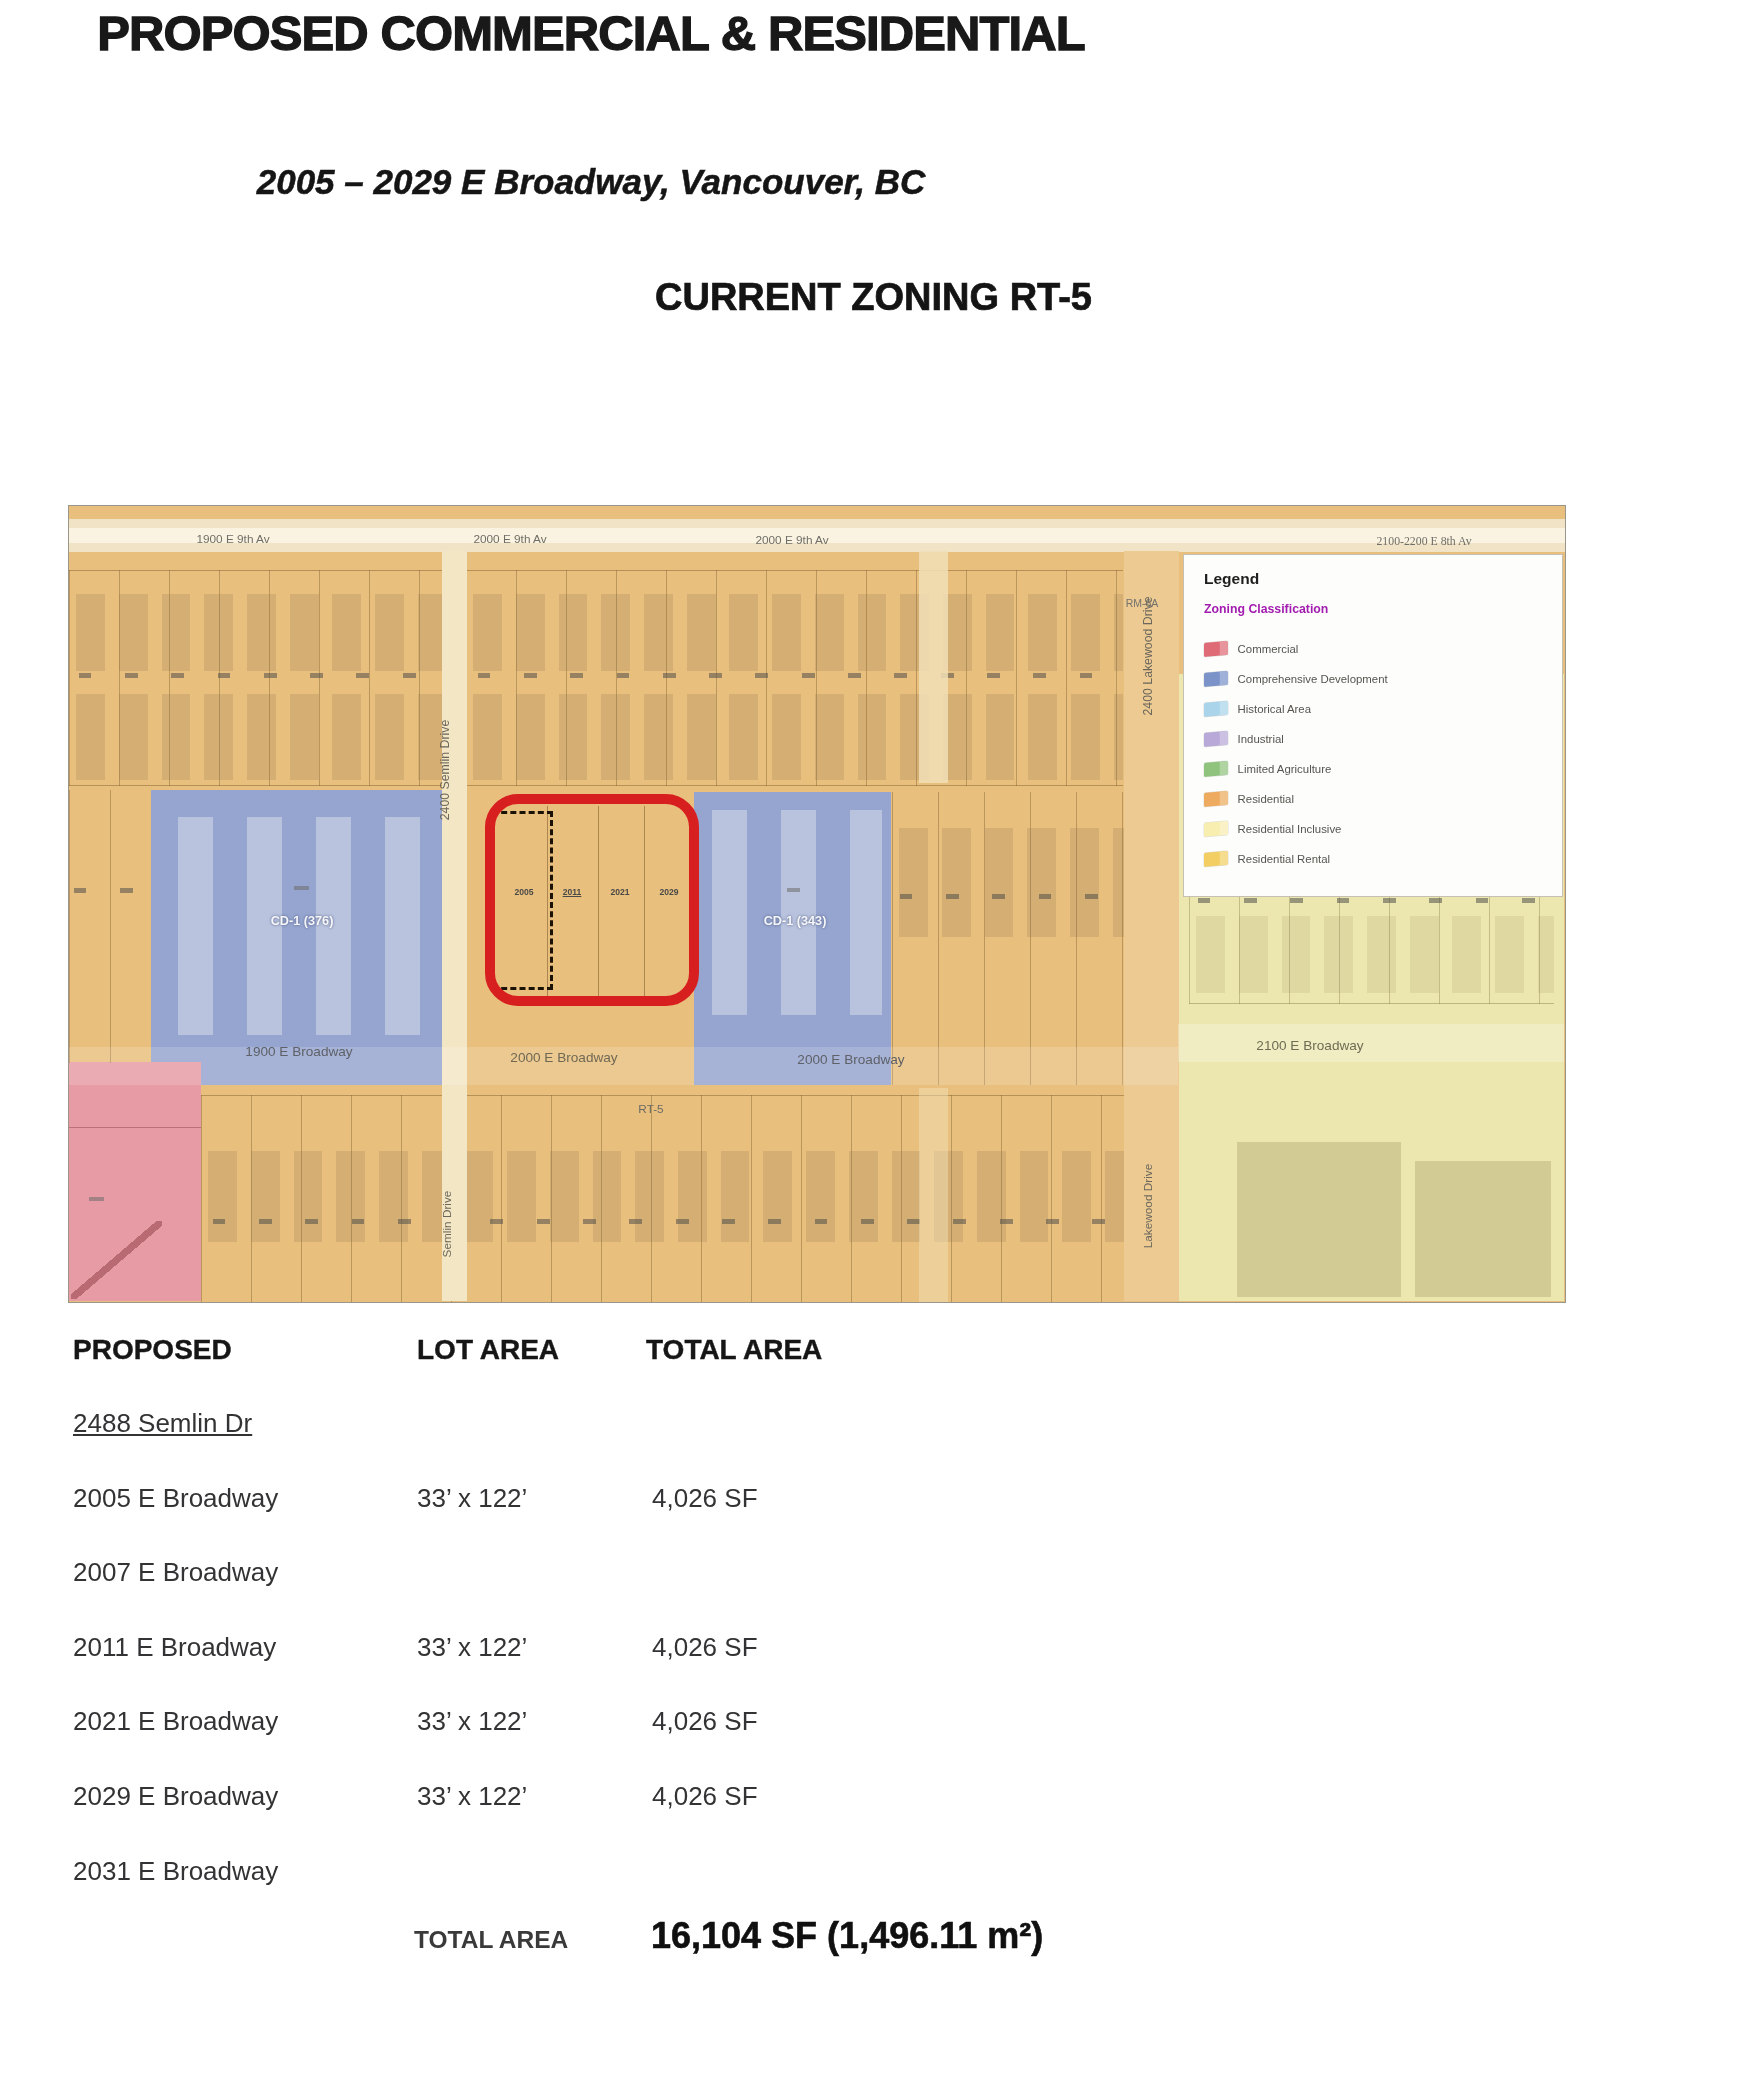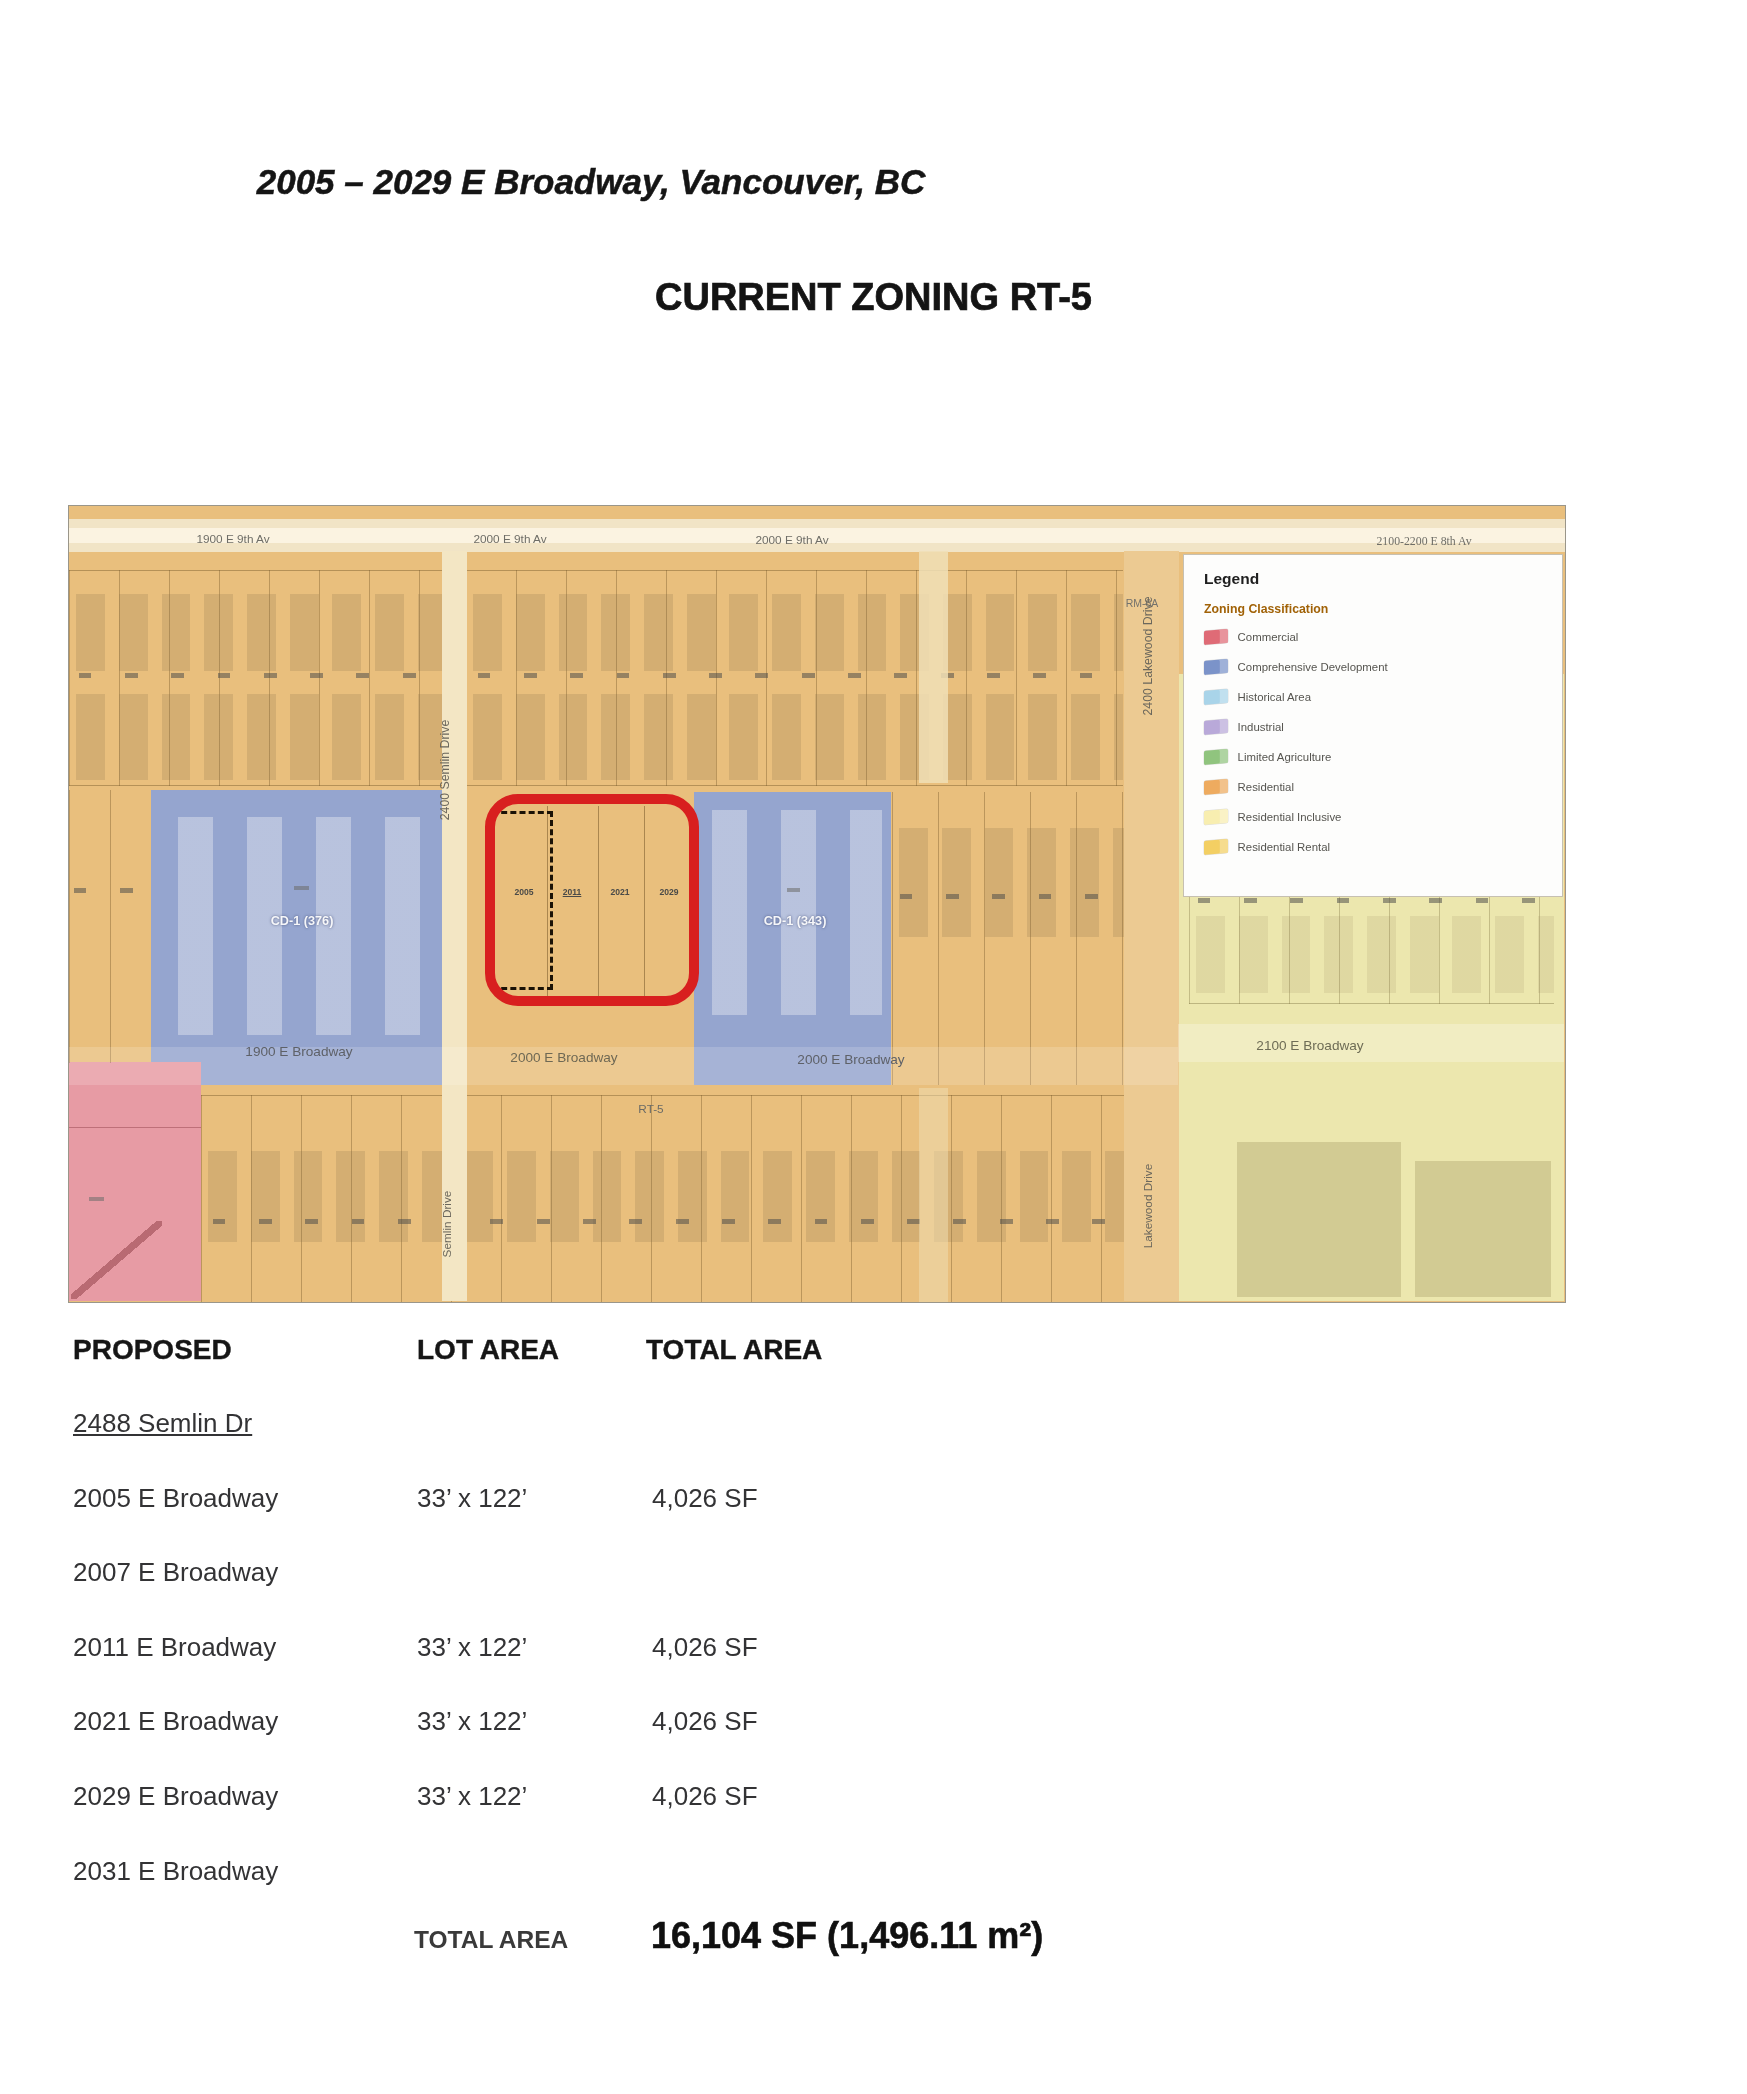--- a/index.html
+++ b/index.html
@@ -40,38 +40,39 @@
   .lotline{position:absolute;width:1.4px;background:rgba(118,88,42,.55);}
   .subject-num{position:absolute;transform:translate(-50%,-50%);font-size:8.6px;
     font-weight:700;color:#4a4a48;}
   .red-rect{position:absolute;border-style:solid;border-width:10px;border-radius:33px;}
   .dash-rect{position:absolute;border:3.6px dashed #1b1206;}
   .street-overlay{position:absolute;background:rgba(255,255,255,.16);}
   
   .legend{position:absolute;left:1114px;top:48px;width:380px;height:343px;background:#fdfdfc;
     border:0.9px solid #c6c0b2;box-sizing:border-box;padding:14.5px 0 0 20px;}
   .legend-title{font-size:15.5px;font-weight:700;color:#1f1f1f;margin-bottom:14.5px;}
-  .legend-sub{font-size:12.3px;font-weight:700;color:#a16207;margin-bottom:6px;}
+  .legend-sub{font-size:12.3px;font-weight:700;color:#a21caf;margin-bottom:18px;}
   .legend-item{display:flex;align-items:center;height:30px;}
   .sw{width:23.6px;height:13.6px;border-radius:1.8px;transform:skewY(-5deg);margin-right:10px;flex:none;
     box-shadow:inset -8.2px 0 0 rgba(255,255,255,.28),0 0 0 0.5px rgba(0,0,0,.12);}
   .legend-item span{font-size:11.4px;color:#55544f;}
   
   .cell{position:absolute;white-space:nowrap;font-size:26px;color:#333335;}
   .th{font-size:28px;font-weight:700;color:#161616;-webkit-text-stroke:0.4px #161616;}
   .total-label{position:absolute;white-space:nowrap;font-size:24.5px;font-weight:600;color:#3a3a3a;}
   .total-value{position:absolute;white-space:nowrap;font-size:36px;font-weight:700;color:#101010;
     -webkit-text-stroke:0.6px #101010;}
 </style>
 </head>
 <body>
 
 <div class="page">
 
   <div class="title-block">
+    <div class="title-line">PROPOSED COMMERCIAL &amp; RESIDENTIAL</div>
   </div>
   <div class="subtitle">2005 – 2029 E Broadway, Vancouver, BC</div>
   <div class="section-heading">CURRENT ZONING RT-5</div>
 
   <div class="map" style="background-color: rgb(233, 191, 125);">
 
     <div class="zone" style="left:0;top:12.7px;width:1496px;height:33px;background:linear-gradient(#f1e4c6 0 28%,#fbf3e1 28% 72%,#f1e4c6 72%);"></div>
     <div class="zone" style="left: 1109px; top: 168px; width: 386px; height: 627px; background-color: rgb(236, 231, 174);"></div>
     <div class="zone" style="left: 82px; top: 284px; width: 293px; height: 295px; background-color: rgb(149, 165, 207);">
       <div class="btex" style="left:18px;top:27px;width:256px;height:218px;"></div>

